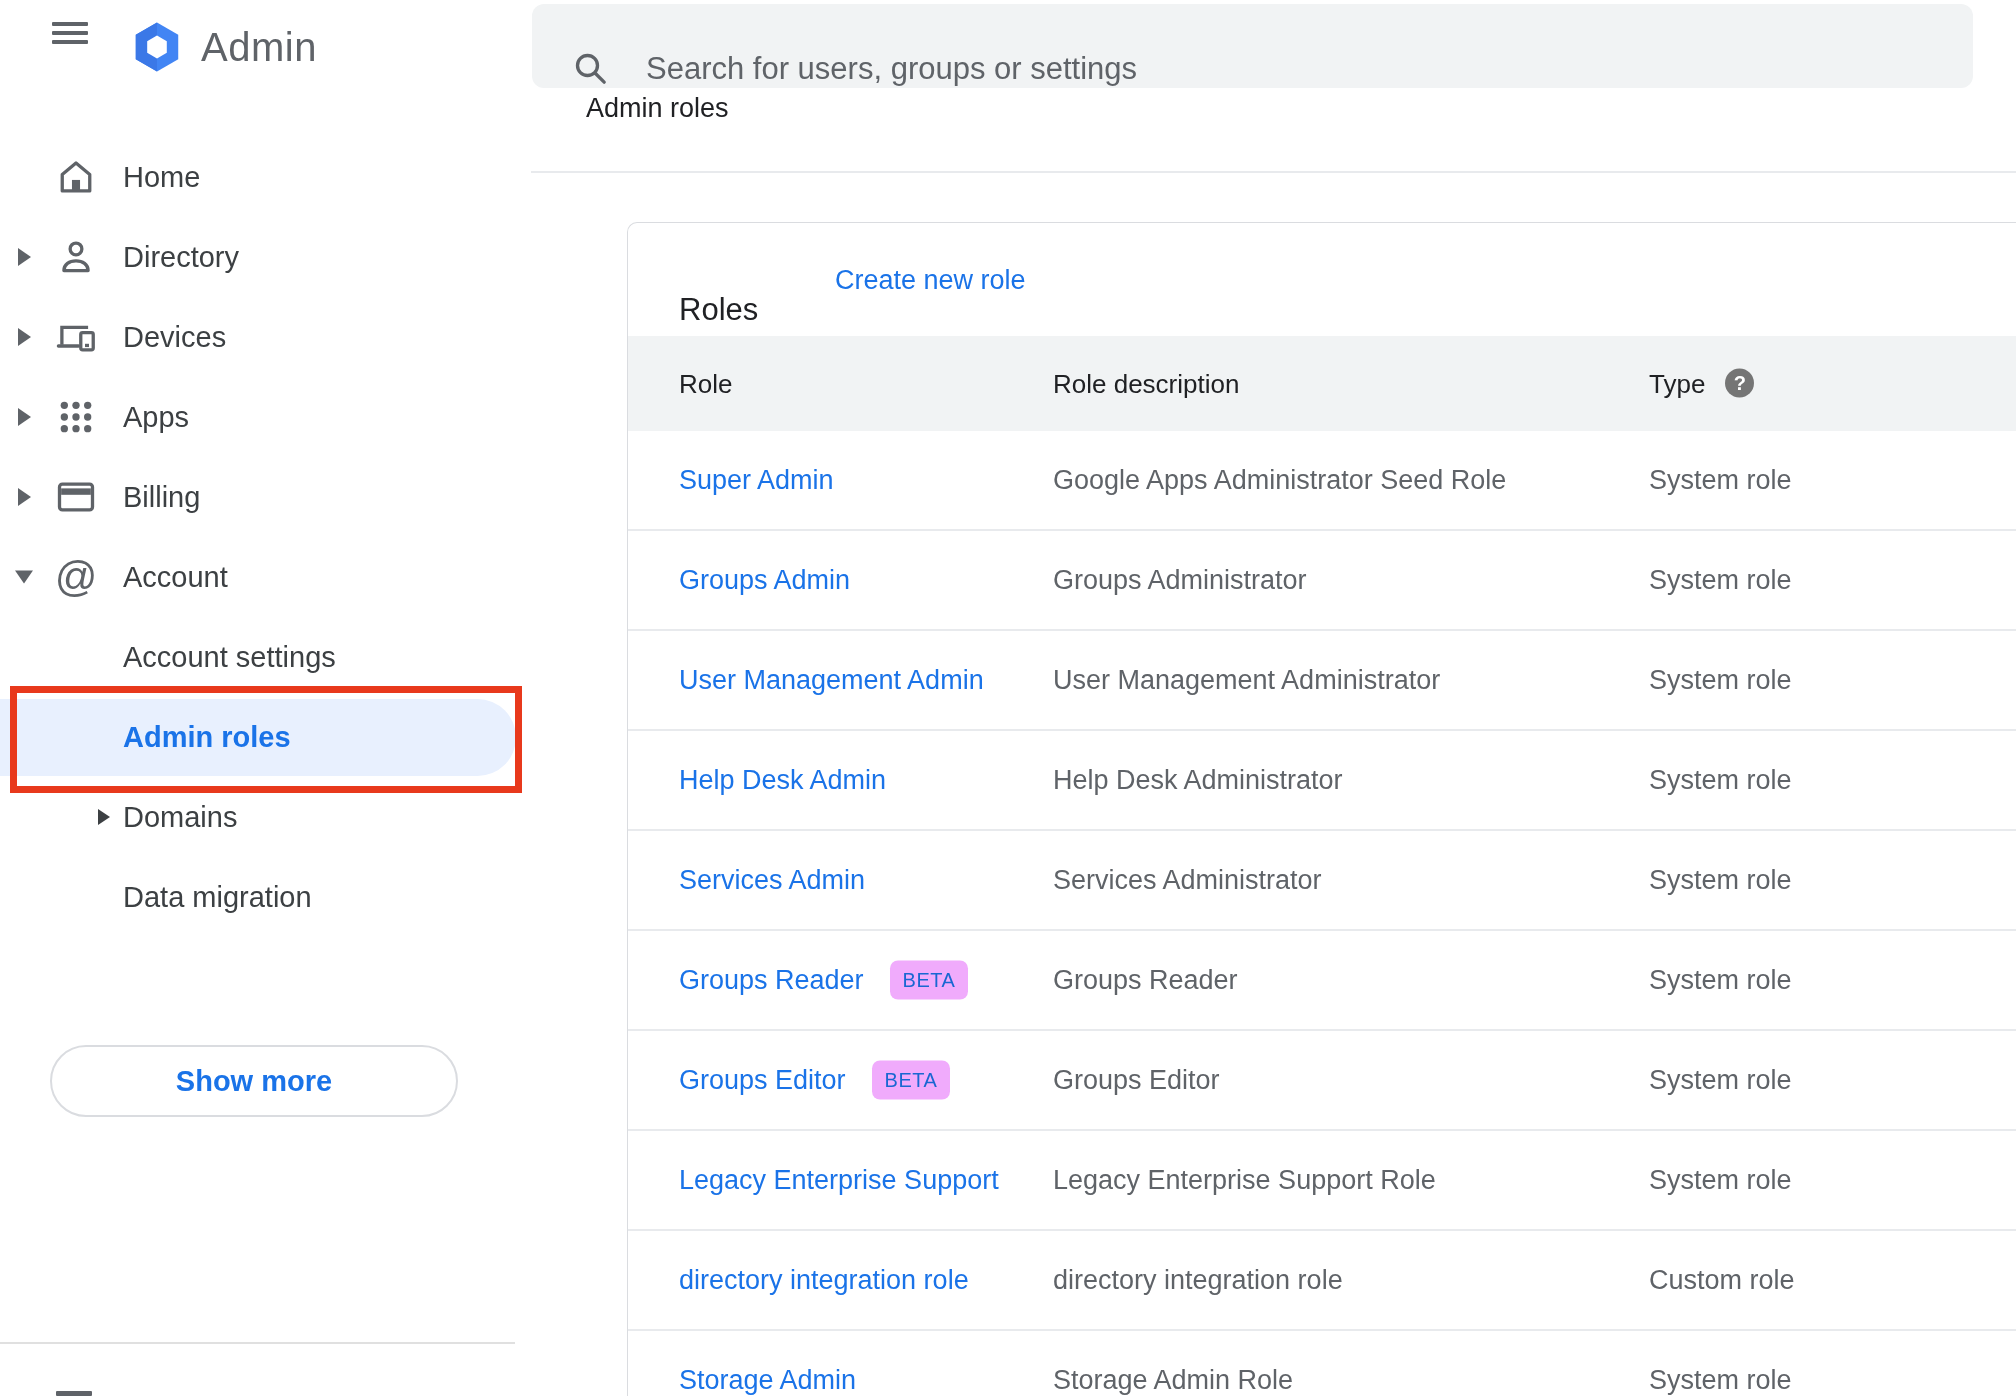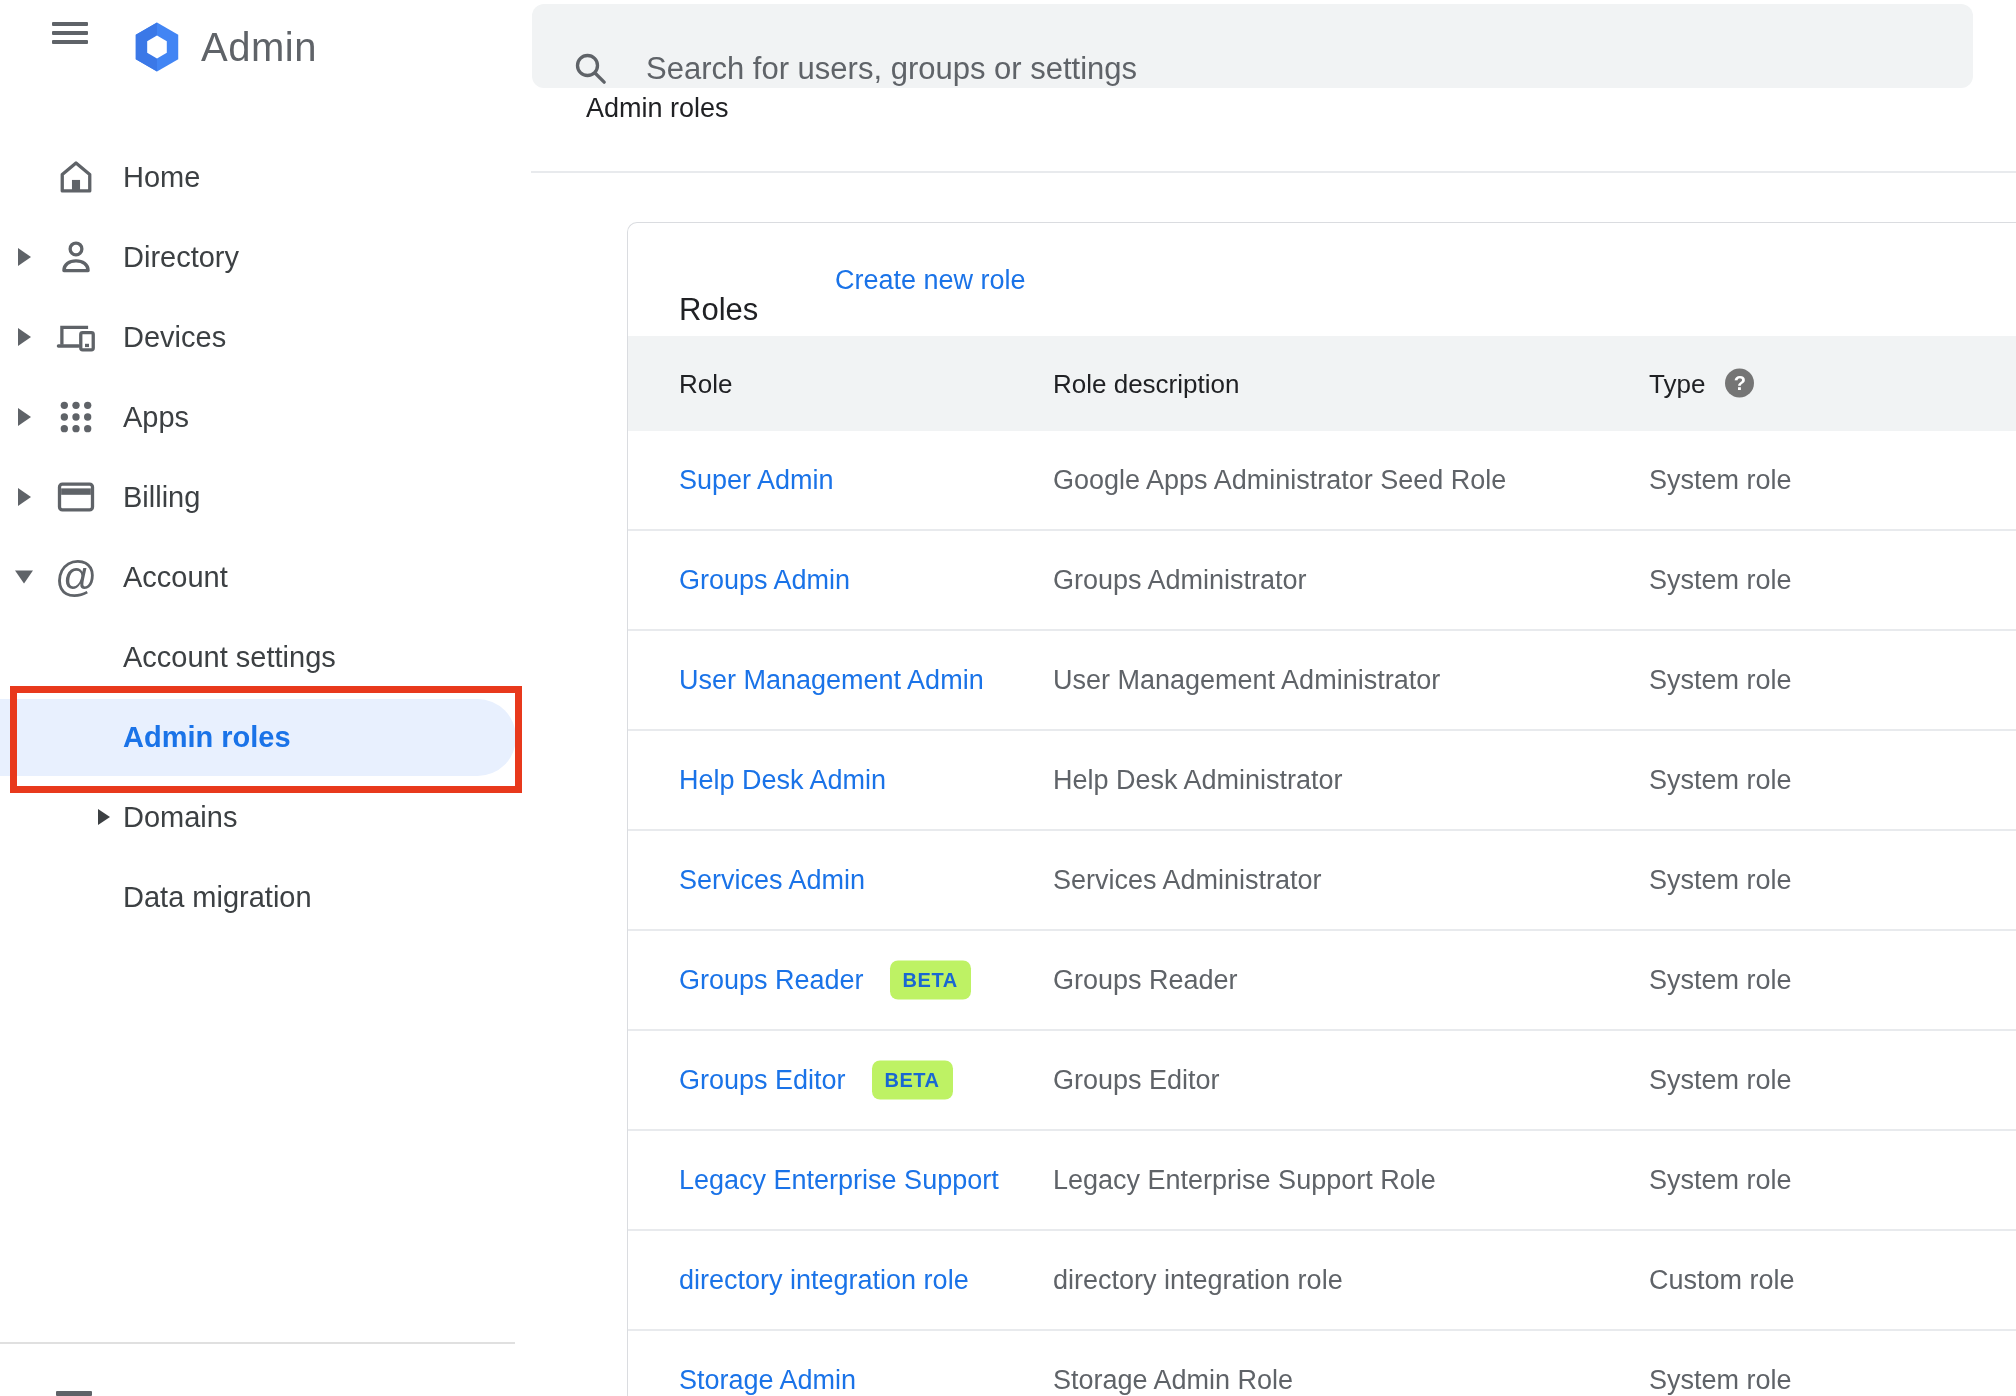--- a/index.html
+++ b/index.html
@@ -62,21 +62,21 @@
   .thead{position:relative;height:95px;background:#f1f3f4;}
   .th{position:absolute;top:50%;transform:translateY(-50%);font-size:26px;color:#202124;font-weight:500;}
   .th-role{left:51px;}
   .th-desc{left:425px;}
   .th-type{left:1021px;display:flex;}
   .help-icon{display:inline-flex;width:29px;height:29px;border-radius:50%;background:#757575;color:#fff;
              font-size:20px;font-weight:700;align-items:center;justify-content:center;margin-left:20px;cursor:pointer;}
   .trow{position:relative;height:98px;border-bottom:2px solid #e8eaed;}
   .cell-role{position:absolute;left:51px;top:50%;transform:translateY(-50%);display:flex;align-items:center;}
   .role-link{font-size:27px;color:#1a73e8;text-decoration:none;cursor:pointer;white-space:nowrap;}
-  .beta{margin-left:26px;background:#bef264;color:#1967d2;font-size:20px;font-weight:700;
+  .beta{margin-left:26px;background:#f0abfc;color:#1967d2;font-size:20px;font-weight:400;
         padding:8px 13px;border-radius:8px;letter-spacing:0.5px;}
   .cell-desc{position:absolute;left:425px;top:50%;transform:translateY(-50%);
              font-size:27px;color:#5f6368;white-space:nowrap;}
   .cell-type{position:absolute;left:1021px;top:50%;transform:translateY(-50%);
              font-size:27px;color:#5f6368;white-space:nowrap;}
 </style>
 </head>
 <body>
 
 <div id="screen">
@@ -173,20 +173,21 @@
           <span class="sub-arrow-right"></span>
           <span class="nav-label">Domains</span>
         </div>
         <div class="nav-item">
           <span class="nav-label">Data migration</span>
         </div>
       </div>
 
     <div class="red-box"></div>
 
+    <button class="show-more">Show more</button>
     <div class="sidebar-divider"></div>
     <div class="partial-icon"></div>
   </div>
 
   <div class="search-bar">
     <span class="search-icon">
       <svg viewBox="0 0 24 24" width="40" height="40" fill="none" stroke="#5f6368" stroke-width="2">
         <circle cx="10.5" cy="10.5" r="6"></circle>
         <path d="M15 15 L20.5 20.5" stroke-linecap="round"></path>
       </svg>

